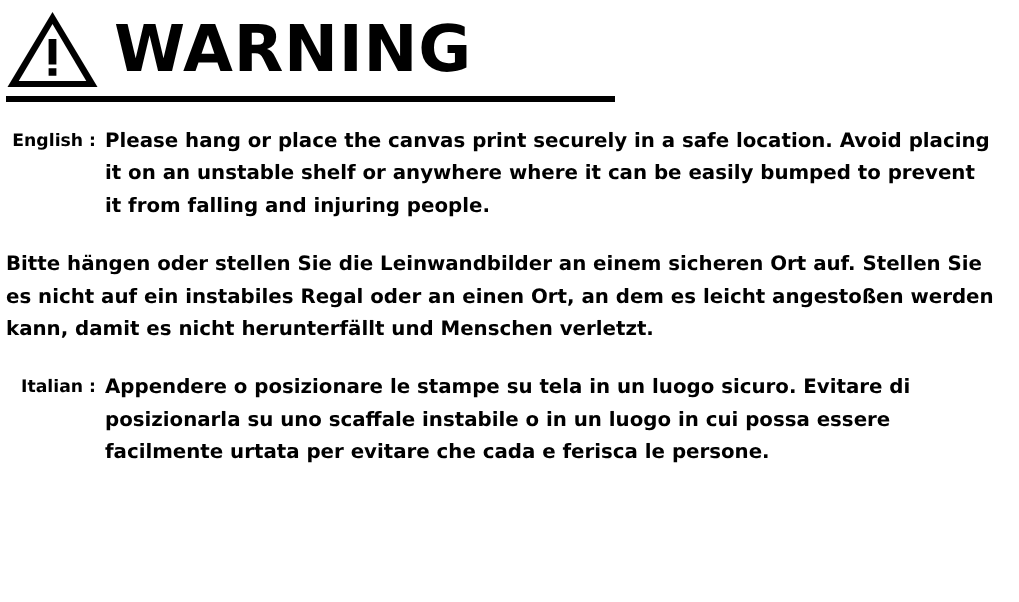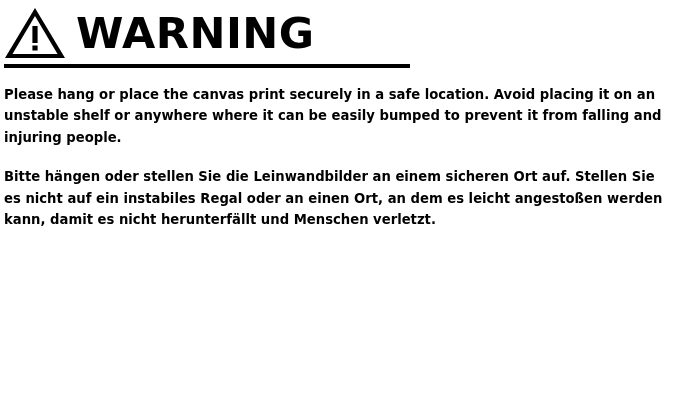--- a/index.html
+++ b/index.html
@@ -95,23 +95,28 @@
       <rect x="28.4" y="38.5" width="5.2" height="5" fill="#000000"></rect>
     </svg>
     <div class="warn-title">WARNING</div>
   </div>
 
   <div class="rule"></div>
 
   <div class="blocks">
 
     <div class="block">
+      <div class="lang-label">English :</div>
       <div class="lang-text">Please hang or place the canvas print securely in a safe location. Avoid placing it on an unstable shelf or anywhere where it can be easily bumped to prevent it from falling and injuring people.</div>
     </div>
 
     <div class="block">
       <div class="lang-text">Bitte hängen oder stellen Sie die Leinwandbilder an einem sicheren Ort auf. Stellen Sie es nicht auf ein instabiles Regal oder an einen Ort, an dem es leicht angestoßen werden kann, damit es nicht herunterfällt und Menschen verletzt.</div>
     </div>
 
+    <div class="block">
+      <div class="lang-label">Italian :</div>
+      <div class="lang-text">Appendere o posizionare le stampe su tela in un luogo sicuro. Evitare di posizionarla su uno scaffale instabile o in un luogo in cui possa essere facilmente urtata per evitare che cada e ferisca le persone.</div>
+    </div>
 
   </div>
 
 </div>
 
 </body></html>

